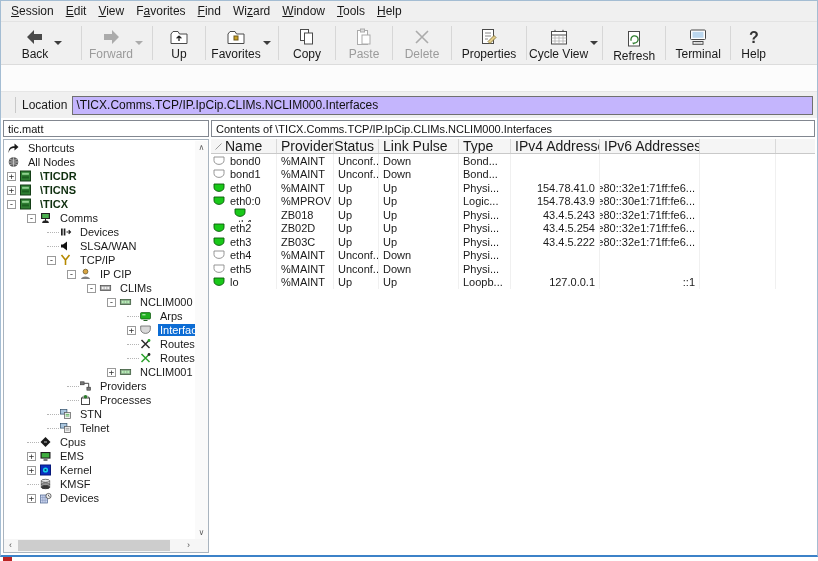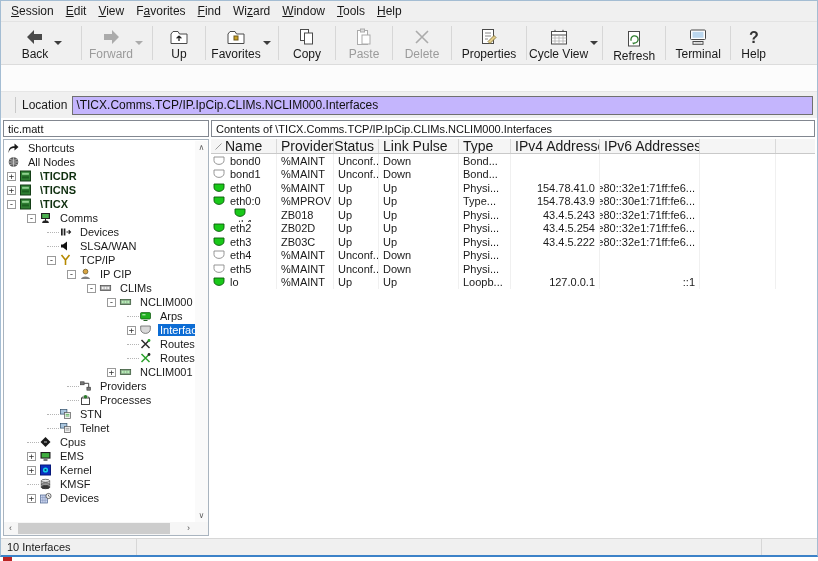--- a/index.html
+++ b/index.html
@@ -700,21 +700,21 @@
               <div class="td" style="width: 57px;">
                 <span>%MPROV</span>
               </div>
               <div class="td" style="width: 45px;">
                 <span>Up</span>
               </div>
               <div class="td" style="width: 80px;">
                 <span>Up</span>
               </div>
               <div class="td" style="width: 52px;">
-                <span>Type...</span>
+                <span>Logic...</span>
               </div>
               <div class="td r" style="width: 89px;">
                 <span>154.78.43.9</span>
               </div>
               <div class="td r" style="width: 100px;">
                 <span>fe80::30e1:71ff:fe6...</span>
               </div>
               <div class="td" style="width: 76px;"></div>
             </div>
             <div class="trowt">
@@ -889,21 +889,16 @@
               <div class="td r" style="width: 100px;">
                 <span>::1</span>
               </div>
               <div class="td" style="width: 76px;"></div>
             </div>
           </div>
       </div>
     </div>
   </div>
 
-  <div class="statusbar">
-    <div class="spanel sp1">10 Interfaces</div>
-    <div class="spanel sp2"></div>
-    <div class="spanel sp3"></div>
-  </div>
 </div>
 <div class="below">
   <span class="fragment"></span>
 </div>
 
 </body></html>

